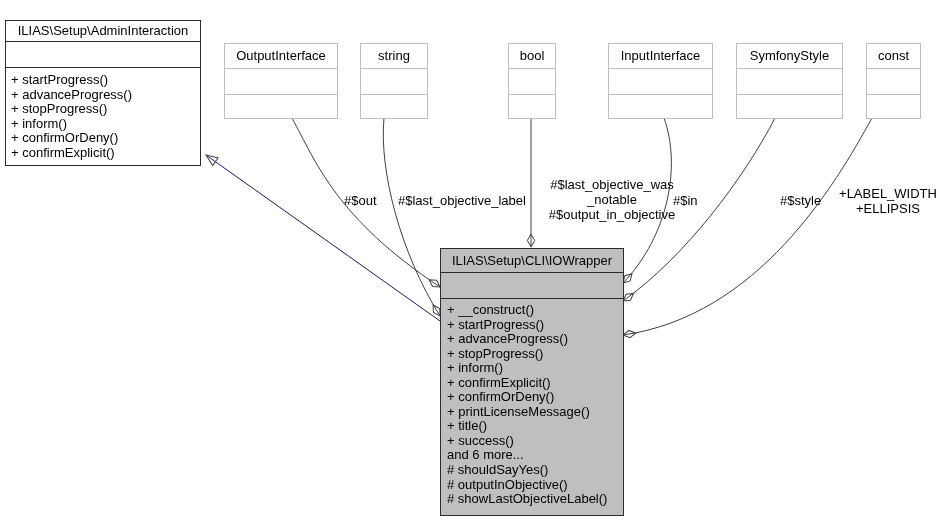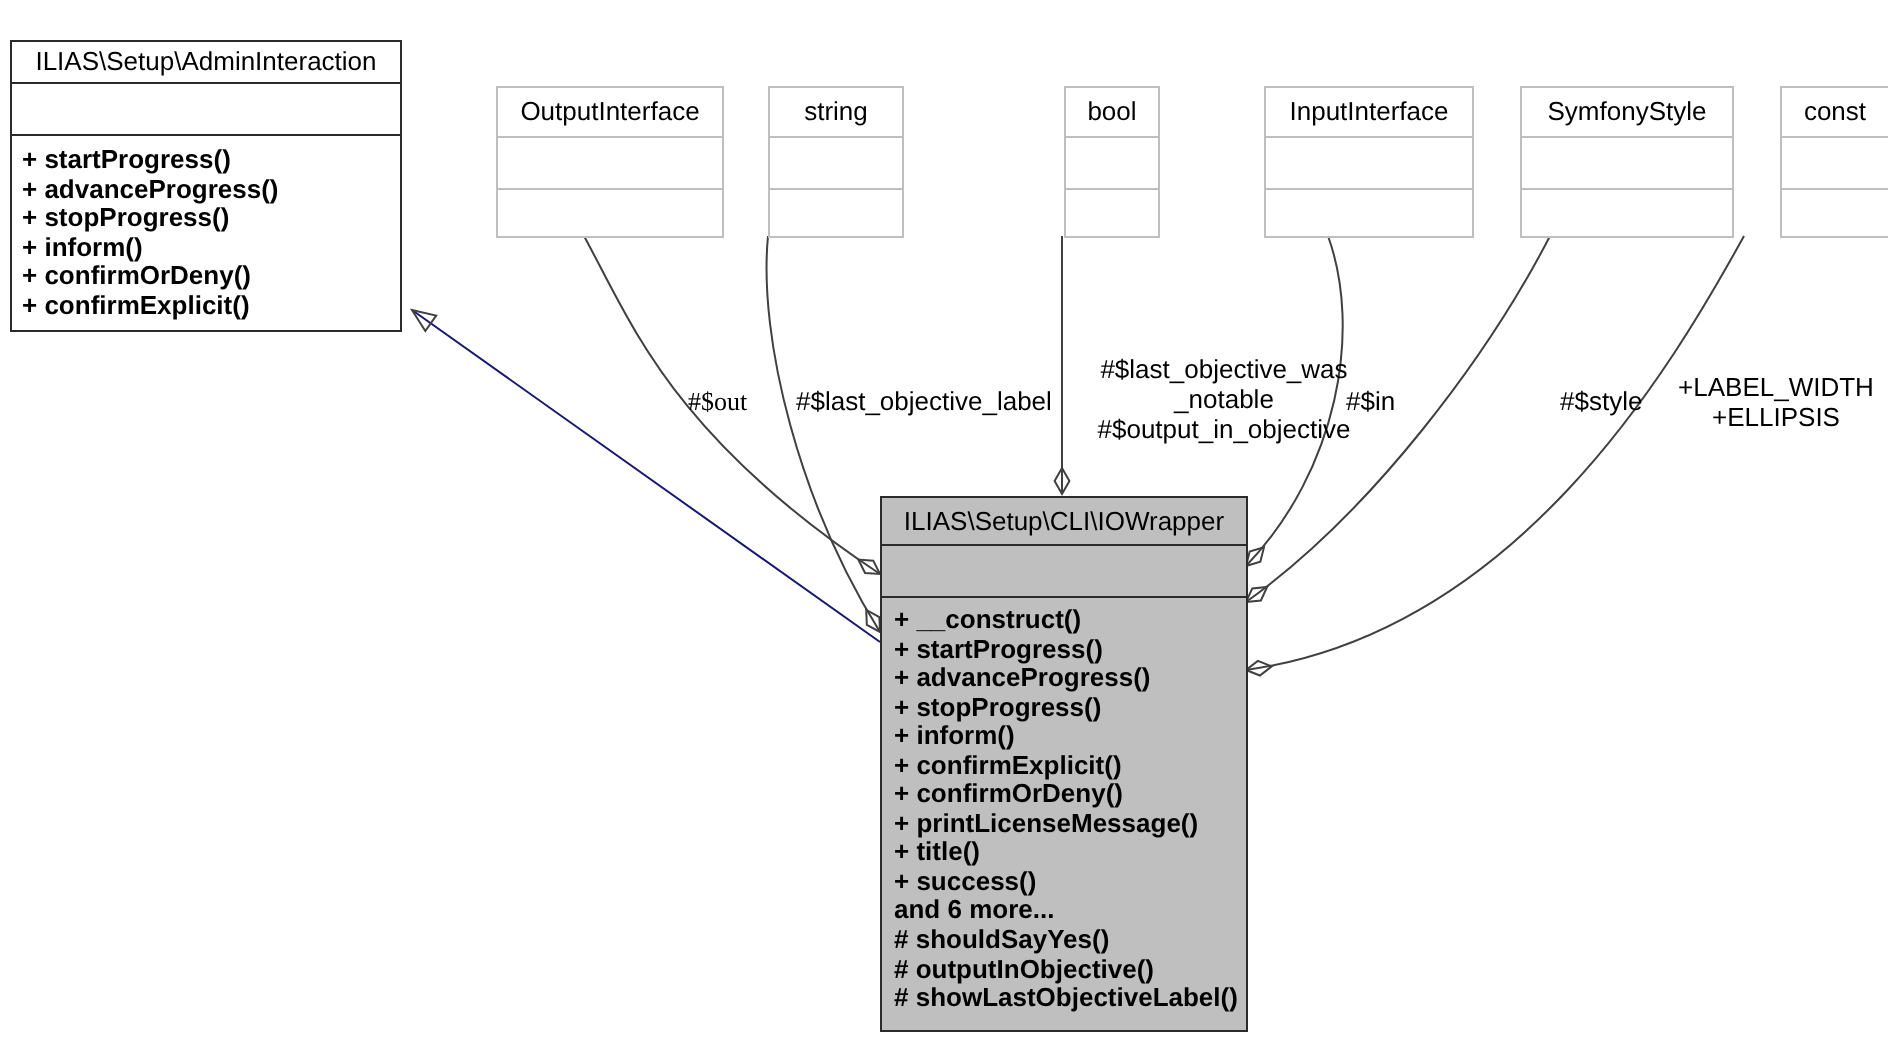--- a/index.html
+++ b/index.html
@@ -8,22 +8,22 @@
     font-family:"Liberation Sans","DejaVu Sans",sans-serif;
     font-size:13px; color:#000000;
   }
   svg.edges { position:absolute; left:0; top:0; width:944px; height:521px; }
   svg.edges path { fill:none; stroke:#404040; stroke-width:1; }
   svg.edges path.inherit { stroke:#191970; }
 
   .node { position:absolute; box-sizing:border-box; background:#ffffff; border:1px solid #2b2b2b; }
   .node .title { text-align:center; white-space:nowrap; overflow:hidden; border-bottom:1px solid #2b2b2b; }
   .node .attrs { border-bottom:1px solid #2b2b2b; }
-  .node .methods { padding:4px 6px; white-space:nowrap;font-weight:bold; }
-  .node.muted { border-color:#bfbfbf;margin-left:24px; }
+  .node .methods { padding:4px 6px; white-space:nowrap; }
+  .node.muted { border-color:#bfbfbf; }
   .node.muted .title, .node.muted .attrs { border-bottom-color:#bfbfbf; }
   .node.focus { background:#bfbfbf; }
 
   #n-admin { left:5px; top:8px; width:196px; height:146px;margin-top:12px; }
   #n-admin .title { height:20px; line-height:20px; }
   #n-admin .attrs { height:25px; }
   #n-admin .methods { line-height:14.6px; padding:5px 5px; }
 
   .typebox { top:43px; height:76px; }
   .typebox .title { height:24px; line-height:24px; }
@@ -35,21 +35,21 @@
   #n-t4 { left:736px; width:107px; }
   #n-t5 { left:866px; width:55px; }
 
   #n-iow { left:440px; top:248px; width:184px; height:268px; }
   #n-iow .title { height:23px; line-height:23px; }
   #n-iow .attrs { height:25px; }
   #n-iow .methods { line-height:14.55px; padding:4px 6px; }
 
   .elabel { position:absolute; white-space:nowrap; }
   .elabel.center { text-align:center; white-space:normal; line-height:15px; }
-  #lbl-out   { left:344px; top:193px;font-family:Liberation Serif, serif; }
+  #lbl-out   { left:344px; top:193px; }
   #lbl-lol   { left:398px; top:193px; }
   #lbl-bool  { left:547px; top:177px; width:130px; }
   #lbl-in    { left:673px; top:193px; }
   #lbl-style { left:737px; top:193px;margin-left:43px; }
   #lbl-const { left:836px; top:186px; width:104px; }
 </style>
 </head>
 <body>
 
 <div class="canvas">

